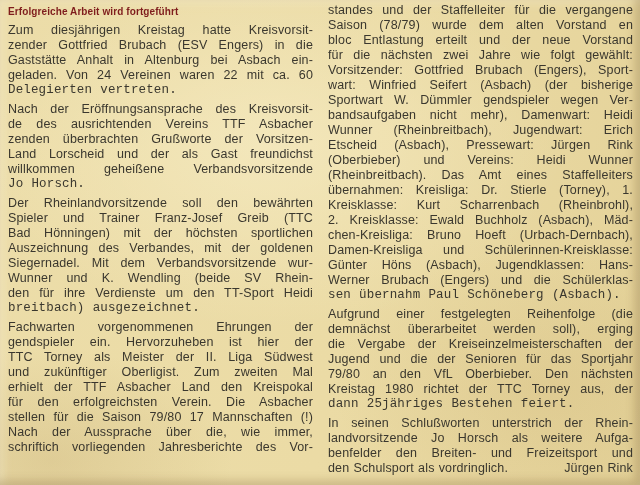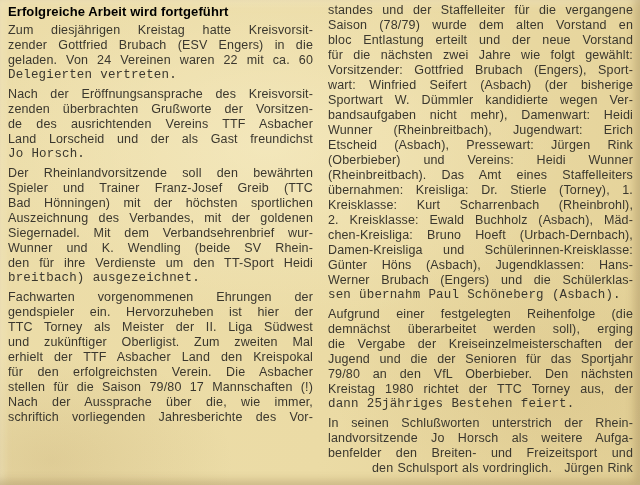--- a/index.html
+++ b/index.html
@@ -35,75 +35,76 @@
     padding: 3px 6px 0 8px;
     box-sizing: border-box;
     width: 640px;
   }
   .col {
     width: 305px;
     flex: 0 0 305px;
   }
   .title {
     font-weight: bold;
-    font-size: 13px;
+    font-size: 10px;
     line-height: 17px;
     margin: 0 0 3px 0;
-    color: #000000;
+    color: #7f1d1d;
     letter-spacing: 0.1px;
   }
   .paragraph {
     margin: 0 0 4px 0;
   }
   .line {
     font-size: 12.5px;
     line-height: 15px;
     text-align: justify;
     text-align-last: justify;
     word-spacing: 0.5px;
     letter-spacing: 0.15px;
   }
   .line.last {
     text-align-last: left;
     font-family: Liberation Mono, monospace;
   }
   .line.closing {
     display: flex;
     justify-content: space-between;
-    margin-left: 44px;
   }
 </style>
 </head>
 <body>
 
 <div class="page-shade"></div>
 
 <div class="article">
   <div class="col">
     <h1 class="title">Erfolgreiche Arbeit wird fortgeführt</h1>
     <div>
         <div class="paragraph">
           <div class="line">Zum diesjährigen Kreistag hatte Kreisvorsit-</div>
           <div class="line">zender Gottfried Brubach (ESV Engers) in die</div>
+          <div class="line">Gaststätte Anhalt in Altenburg bei Asbach ein-</div>
           <div class="line">geladen. Von 24 Vereinen waren 22 mit ca. 60</div>
           <div class="line last">Delegierten vertreten.</div>
         </div>
         <div class="paragraph">
           <div class="line">Nach der Eröffnungsansprache des Kreisvorsit-</div>
+          <div class="line">de des ausrichtenden Vereins TTF Asbacher</div>
           <div class="line">zenden überbrachten Grußworte der Vorsitzen-</div>
-          <div class="line">de des ausrichtenden Vereins TTF Asbacher</div>
           <div class="line">Land Lorscheid und der als Gast freundichst</div>
+          <div class="line">willkommen geheißene Verbandsvorsitzende</div>
           <div class="line last">Jo Horsch.</div>
         </div>
         <div class="paragraph">
           <div class="line">Der Rheinlandvorsitzende soll den bewährten</div>
           <div class="line">Spieler und Trainer Franz-Josef Greib (TTC</div>
           <div class="line">Bad Hönningen) mit der höchsten sportlichen</div>
           <div class="line">Auszeichnung des Verbandes, mit der goldenen</div>
-          <div class="line">Siegernadel. Mit dem Verbandsehrenbrief wur-</div>
+          <div class="line">Siegernadel. Mit dem Verbandsvorsitzende wur-</div>
           <div class="line">Wunner und K. Wendling (beide SV Rhein-</div>
           <div class="line">den für ihre Verdienste um den TT-Sport Heidi</div>
           <div class="line last">breitbach) ausgezeichnet.</div>
         </div>
         <div class="paragraph">
           <div class="line">Fachwarten vorgenommenen Ehrungen der</div>
           <div class="line">gendspieler ein. Hervorzuheben ist hier der</div>
           <div class="line">TTC Torney als Meister der II. Liga Südwest</div>
           <div class="line">und zukünftiger Oberligist. Zum zweiten Mal</div>
           <div class="line">erhielt der TTF Asbacher Land den Kreispokal</div>
@@ -116,21 +117,21 @@
   </div>
   <div class="col">
     <div>
         <div class="paragraph">
           <div class="line">standes und der Staffelleiter für die vergangene</div>
           <div class="line">Saison (78/79) wurde dem alten Vorstand en</div>
           <div class="line">bloc Entlastung erteilt und der neue Vorstand</div>
           <div class="line">für die nächsten zwei Jahre wie folgt gewählt:</div>
           <div class="line">Vorsitzender: Gottfried Brubach (Engers), Sport-</div>
           <div class="line">wart: Winfried Seifert (Asbach) (der bisherige</div>
-          <div class="line">Sportwart W. Dümmler kandidierte wegen Ver-</div>
+          <div class="line">Sportwart W. Dümmler gendspieler wegen Ver-</div>
           <div class="line">bandsaufgaben nicht mehr), Damenwart: Heidi</div>
           <div class="line">Wunner (Rheinbreitbach), Jugendwart: Erich</div>
           <div class="line">Etscheid (Asbach), Pressewart: Jürgen Rink</div>
           <div class="line">(Oberbieber) und Vereins: Heidi Wunner</div>
           <div class="line">(Rheinbreitbach). Das Amt eines Staffelleiters</div>
           <div class="line">übernahmen: Kreisliga: Dr. Stierle (Torney), 1.</div>
           <div class="line">Kreisklasse: Kurt Scharrenbach (Rheinbrohl),</div>
           <div class="line">2. Kreisklasse: Ewald Buchholz (Asbach), Mäd-</div>
           <div class="line">chen-Kreisliga: Bruno Hoeft (Urbach-Dernbach),</div>
           <div class="line">Damen-Kreisliga und Schülerinnen-Kreisklasse:</div>

